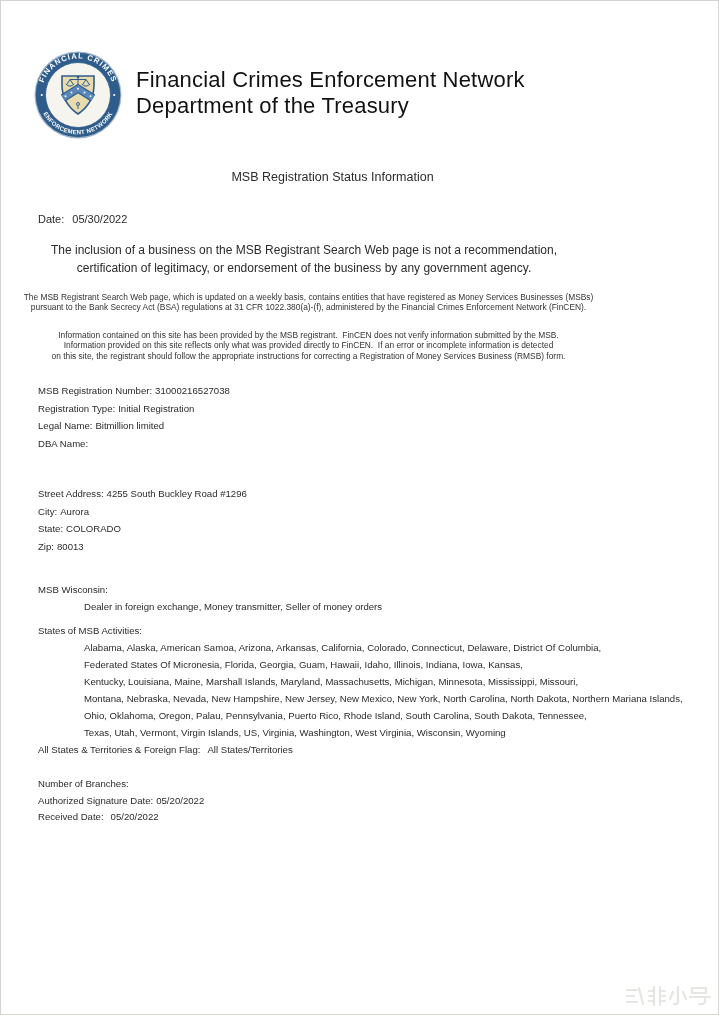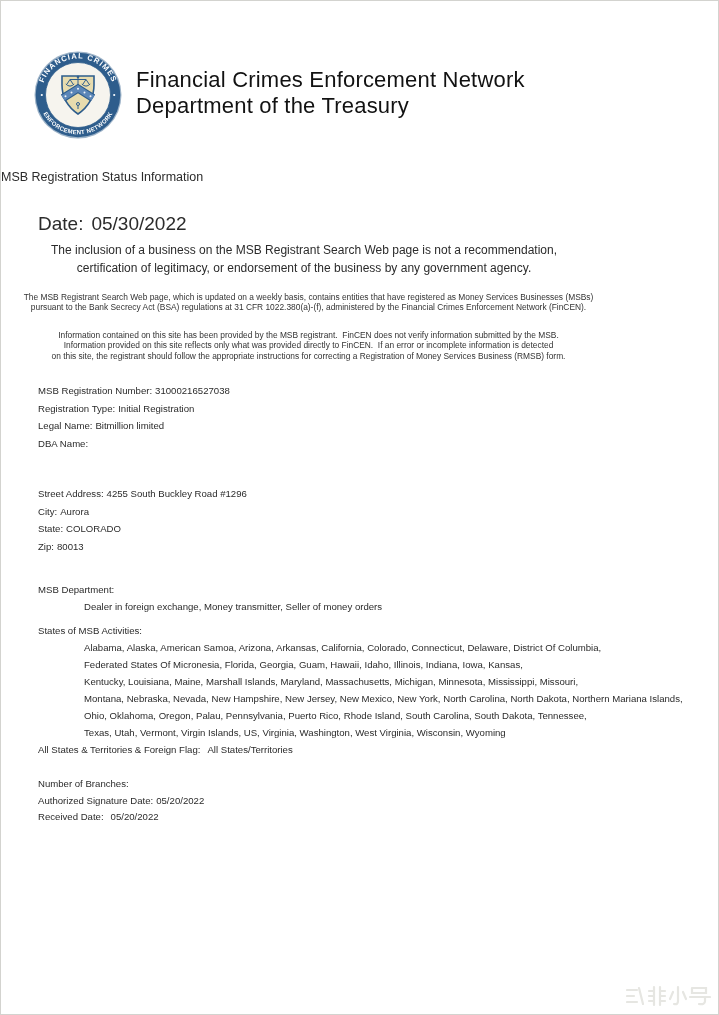--- a/index.html
+++ b/index.html
@@ -14,22 +14,22 @@
     color: #2b2b2b;
     overflow: hidden;
   }
 
   
   .masthead { position: absolute; left: 33px; top: 50px; display: flex; }
   .seal { width: 88px; height: 88px; flex: 0 0 auto; }
   .brand { margin-left: 14px; padding-top: 16px; font-size: 22px; font-weight: 400; line-height: 26px; color: #121212; letter-spacing: 0.2px; }
 
   
-  .doc-title { position: absolute; left: 0; top: 169px; width: 663px; font-size: 12.5px; color: #2b2b2b; }
-  .date-line { position: absolute; left: 37px; top: 212px; font-size: 19px; }
+  .doc-title { position: absolute; left: 0; top: 169px; width: 663px; text-align: center; font-size: 12.5px; color: #2b2b2b; }
+  .date-line { position: absolute; left: 37px; top: 212px; font-size: 11px; }
 
   
   .notice { position: absolute; left: 0; top: 241px; width: 606px; text-align: center; font-size: 12px; line-height: 17.5px; }
   .fine { position: absolute; left: 0; width: 615px; text-align: center; font-size: 8.4px; line-height: 10.4px; color: #333; }
   .fine1 { top: 291px; }
   .fine2 { top: 329px; }
   .line { white-space: pre; }
 
   
   .fields { position: absolute; left: 37px; font-size: 9.6px; }
@@ -133,21 +133,21 @@
   </div>
 
   <div class="fields addr-fields">
     <div class="row"><span class="lbl">Street Address:</span><span class="val sp1">4255 South Buckley Road #1296</span></div>
     <div class="row"><span class="lbl">City:</span><span class="val sp1">Aurora</span></div>
     <div class="row"><span class="lbl">State:</span><span class="val sp1">COLORADO</span></div>
     <div class="row"><span class="lbl">Zip:</span><span class="val sp1">80013</span></div>
   </div>
 
   <div class="activities">
-    <div class="row">MSB Department:</div>
+    <div class="row">MSB Wisconsin:</div>
     <div class="row indent">Dealer in foreign exchange, Money transmitter, Seller of money orders</div>
     <div class="row states-label">States of MSB Activities:</div>
     <div class="row indent">Alabama, Alaska, American Samoa, Arizona, Arkansas, California, Colorado, Connecticut, Delaware, District Of Columbia,</div>
     <div class="row indent">Federated States Of Micronesia, Florida, Georgia, Guam, Hawaii, Idaho, Illinois, Indiana, Iowa, Kansas,</div>
     <div class="row indent">Kentucky, Louisiana, Maine, Marshall Islands, Maryland, Massachusetts, Michigan, Minnesota, Mississippi, Missouri,</div>
     <div class="row indent">Montana, Nebraska, Nevada, New Hampshire, New Jersey, New Mexico, New York, North Carolina, North Dakota, Northern Mariana Islands,</div>
     <div class="row indent">Ohio, Oklahoma, Oregon, Palau, Pennsylvania, Puerto Rico, Rhode Island, South Carolina, South Dakota, Tennessee,</div>
     <div class="row indent">Texas, Utah, Vermont, Virgin Islands, US, Virginia, Washington, West Virginia, Wisconsin, Wyoming</div>
     <div class="row"><span class="lbl">All States &amp; Territories &amp; Foreign Flag:</span><span class="val sp2">All States/Territories</span></div>
   </div>

